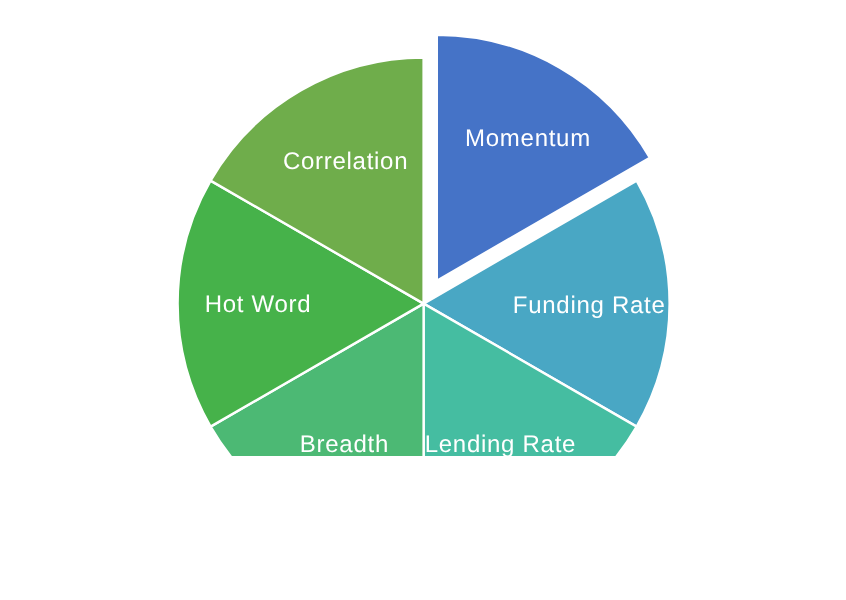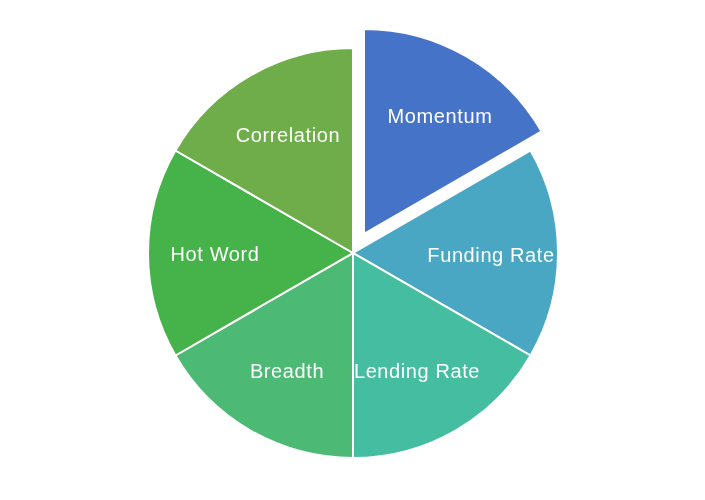--- a/index.html
+++ b/index.html
@@ -3,21 +3,21 @@
 <meta charset="utf-8">
 <style>
   html, body {
     margin: 0;
     padding: 0;
     background: #ffffff;
   }
   .chart-canvas {
     position: relative;
     width: 705px;
-    height: 500px;
+    height: 380px;
     background: #ffffff;
     overflow: hidden;
     font-family: "Liberation Sans", sans-serif;
   }
   .slice-label {
     font-family: "Liberation Sans", "DejaVu Sans", sans-serif;
     font-size: 20px;
     font-weight: 300;
     letter-spacing: 0.6px;
   }

